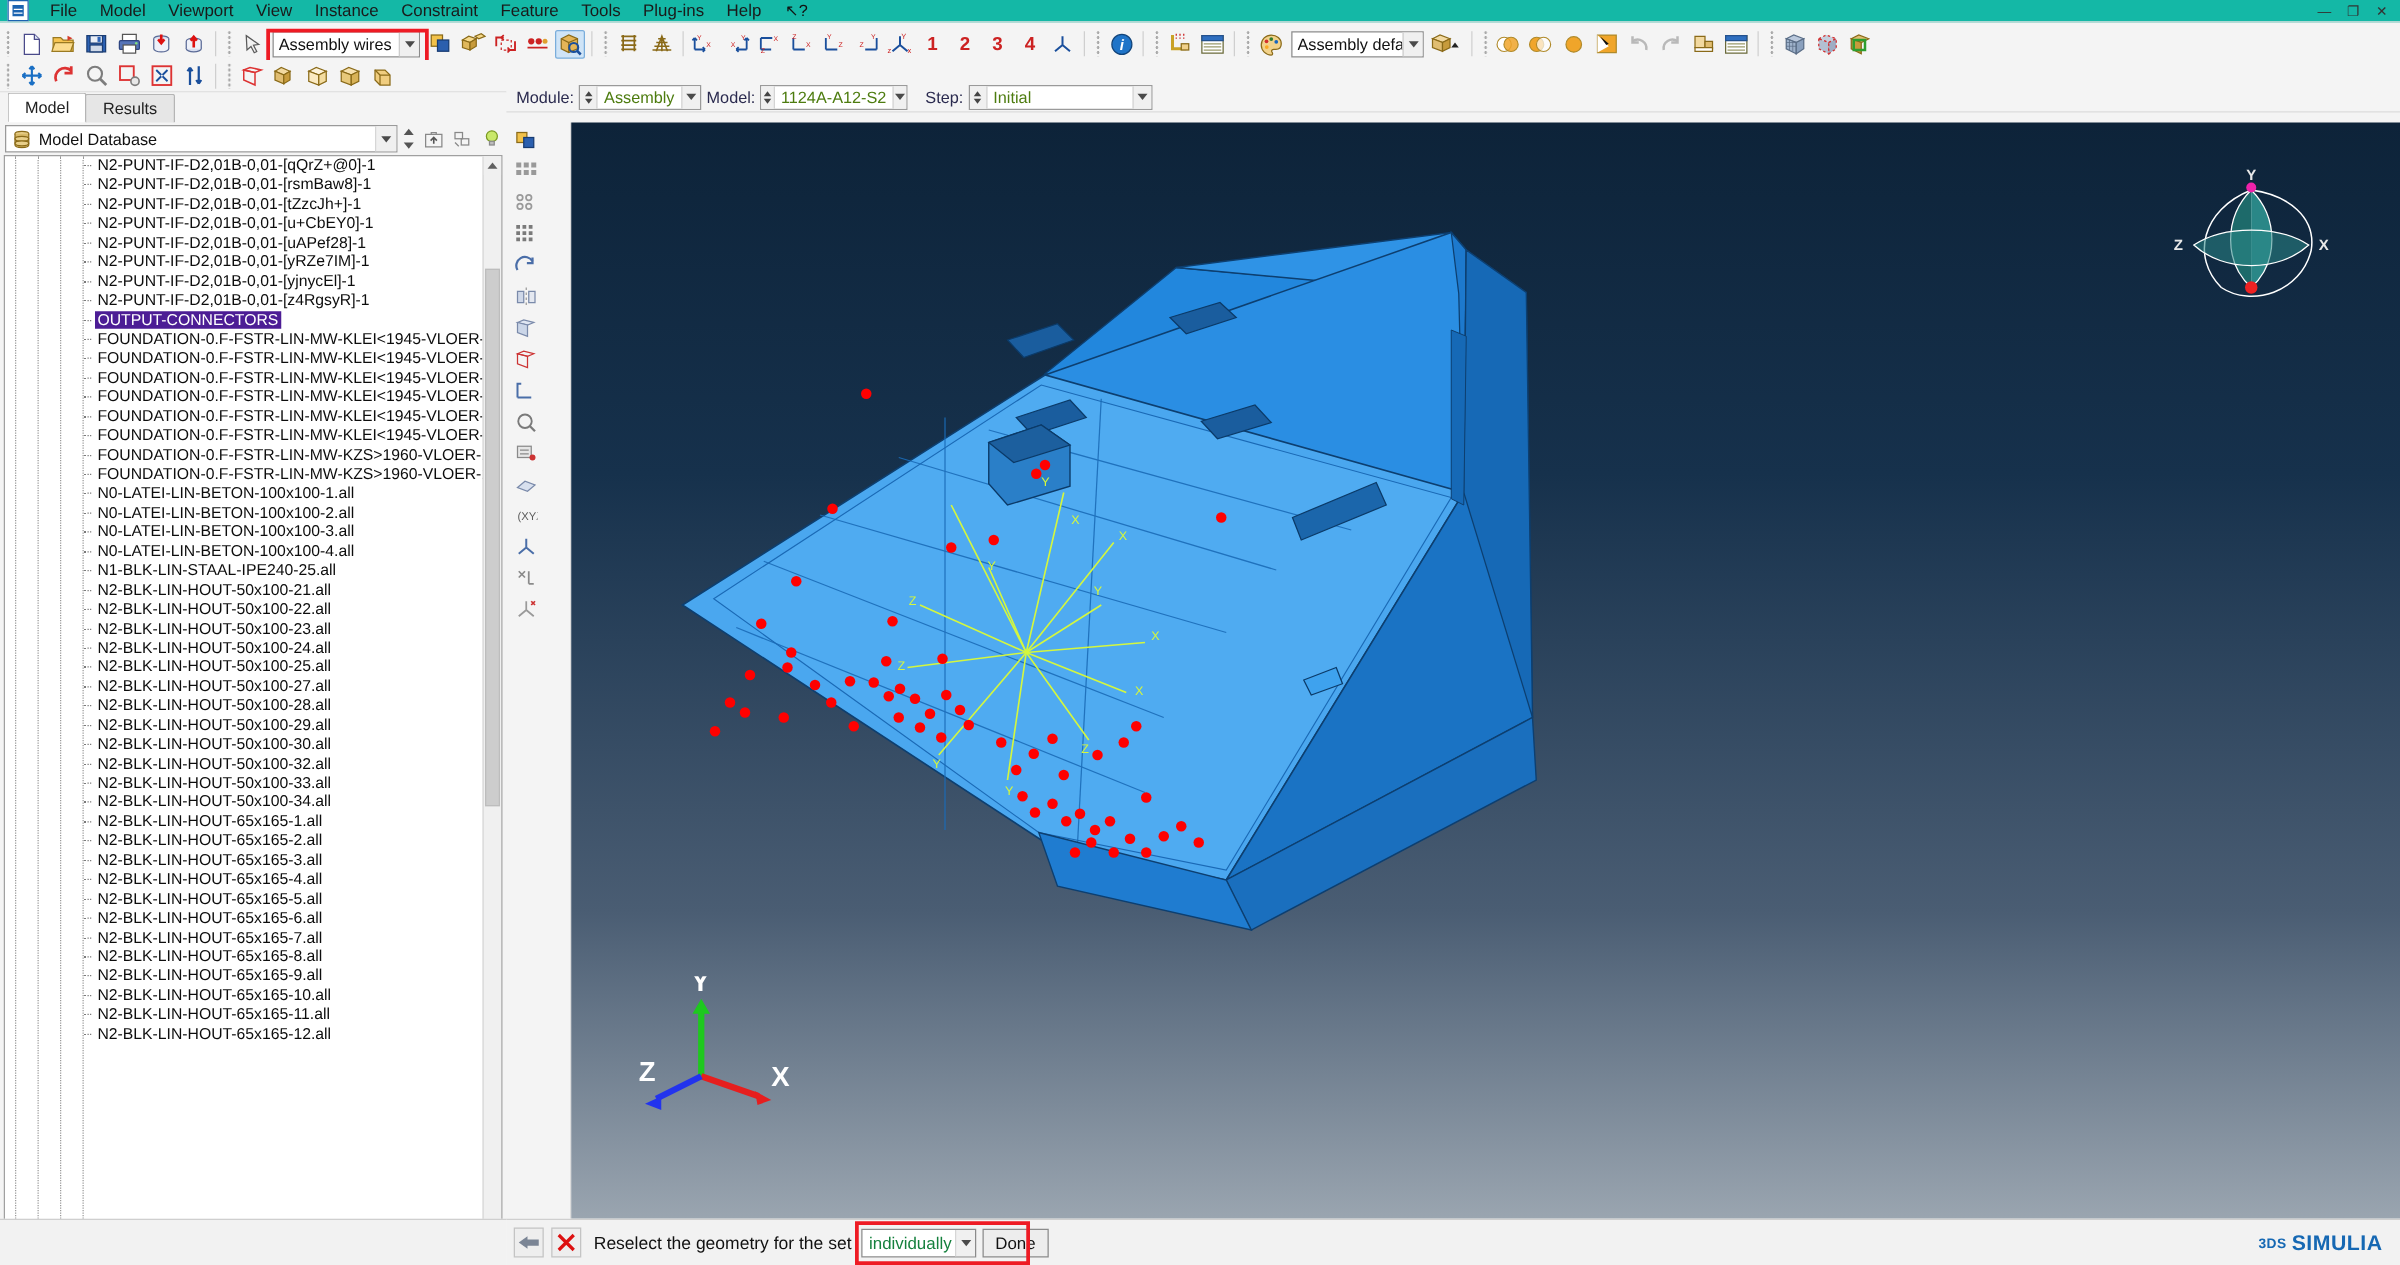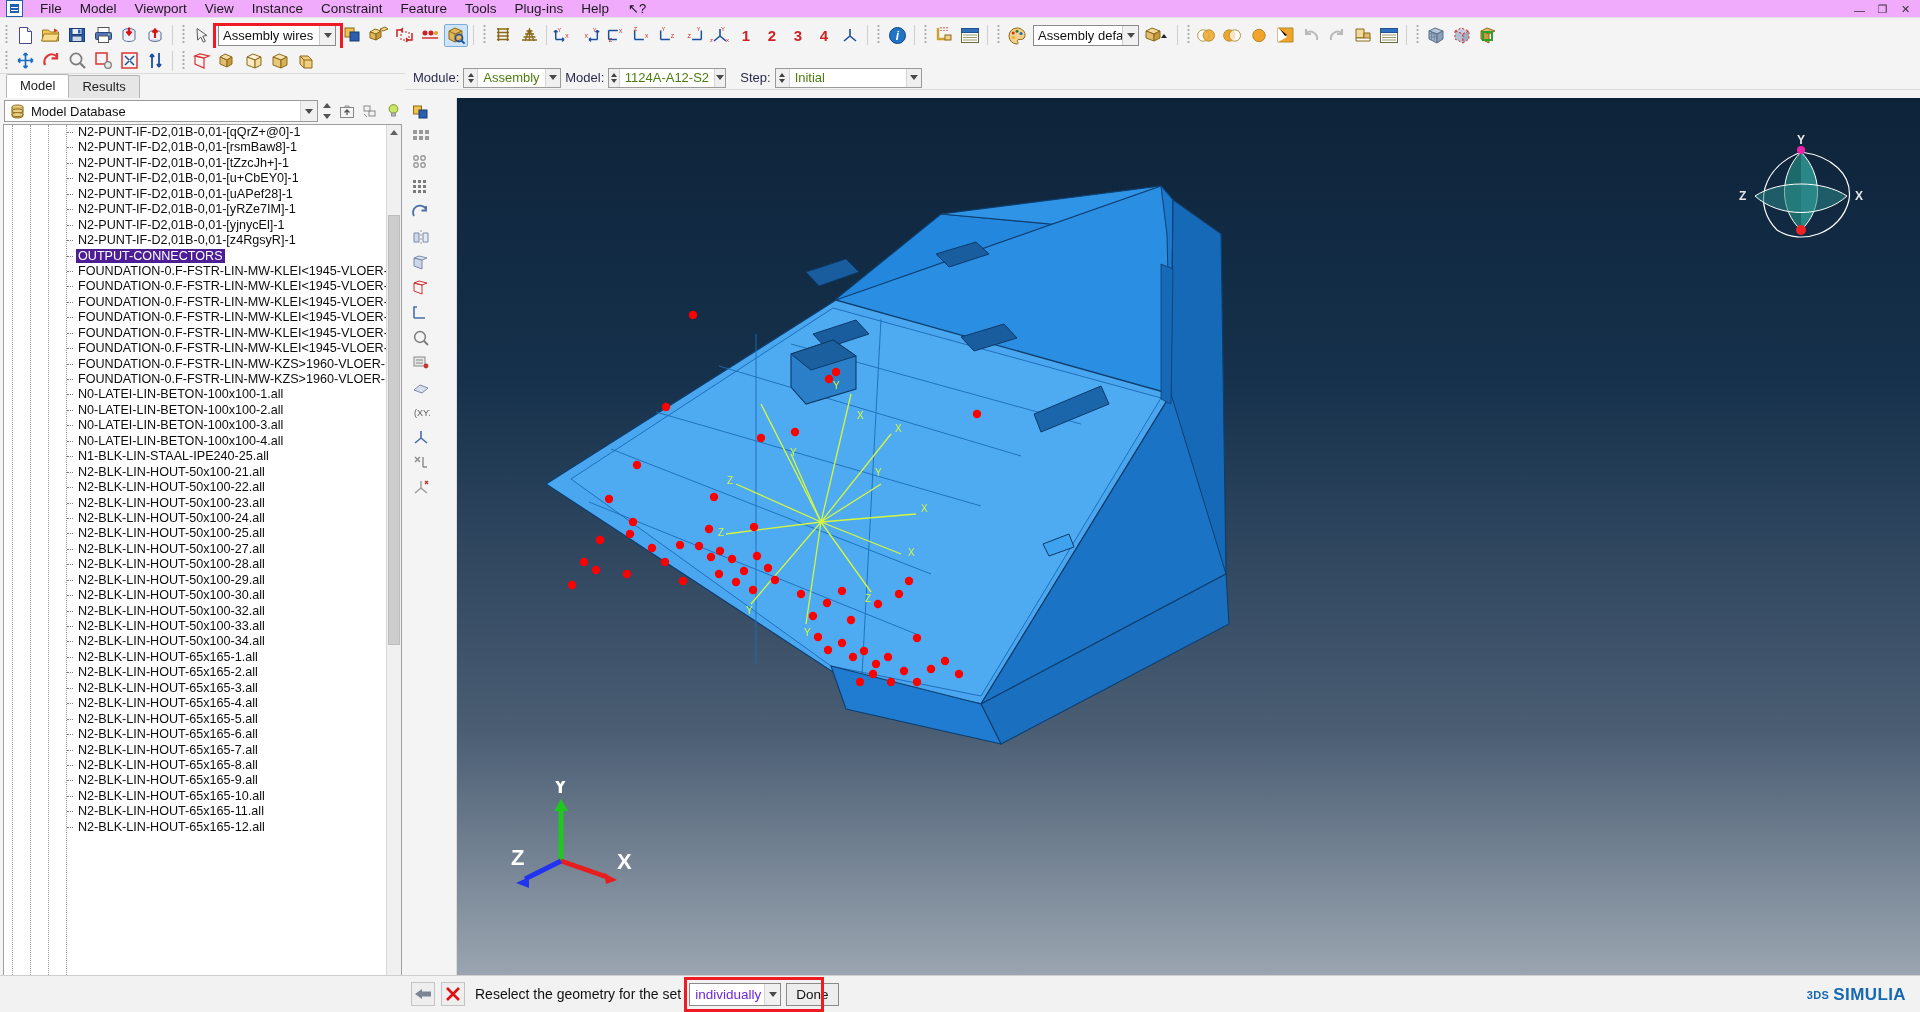--- a/index.html
+++ b/index.html
@@ -9,21 +9,21 @@
     overflow: hidden;
     font-family: "Liberation Sans", sans-serif;
     font-size: 13px;
     background: #f0f0f0;
   }
   #app { position: relative; width: 1920px; height: 1012px; background: #f4f4f4; }
 
   
   .menubar {
     position: absolute; top: 0; left: 0; width: 1920px; height: 18px;
-    background: #f0abfc;
+    background: #14b8a6;
     display: flex; align-items: center;
     border-bottom: 1px solid #e2e2e2;
   }
   .app-icon {
     width: 17px; height: 17px; margin-left: 6px; margin-right: 8px;
     border: 1px solid #1b63b0; background: #ffffff;
     display: flex; align-items: center; justify-content: center;
   }
   .app-icon i {
     display: block; width: 9px; height: 9px; background: #1b63b0;
@@ -185,21 +185,21 @@
   .promptbar {
     position: absolute; left: 405px; top: 975px; width: 1515px; height: 37px;
     background: #f2f2f2; border-top: 1px solid #cfcfcf; display: flex; align-items: center;
     padding-left: 6px; gap: 6px;
   }
   .pbtn { width: 24px; height: 24px; display: flex; align-items: center; justify-content: center;
           border: 1px solid #c4c4c4; background: #eeeeee; }
   .prompttext { font-size: 14px; color: #111; margin-left: 4px; }
   .pcombo {
     height: 23px; border: 1px solid #8b8b8b; background: #fff; display: flex; align-items: center;
-    padding-left: 5px; font-size: 13.5px; color: #6d28d9; min-width: 92px;
+    padding-left: 5px; font-size: 13.5px; color: #15803d; min-width: 92px;
   }
   .pcombo .dd { margin-left: auto; width: 16px; height: 21px; background: #f0f0f0;
     border-left: 1px solid #d6d6d6; display: flex; align-items: center; justify-content: center; }
   .pcombo .dd::after { content: ""; border-left: 4px solid transparent; border-right: 4px solid transparent;
     border-top: 5px solid #4a4a4a; }
   .donebtn {
     height: 23px; padding: 0 9px; border: 1px solid #8b8b8b; background: #ededed;
     display: flex; align-items: center; font-size: 13.5px; color: #111;
   }
   .simulia {

